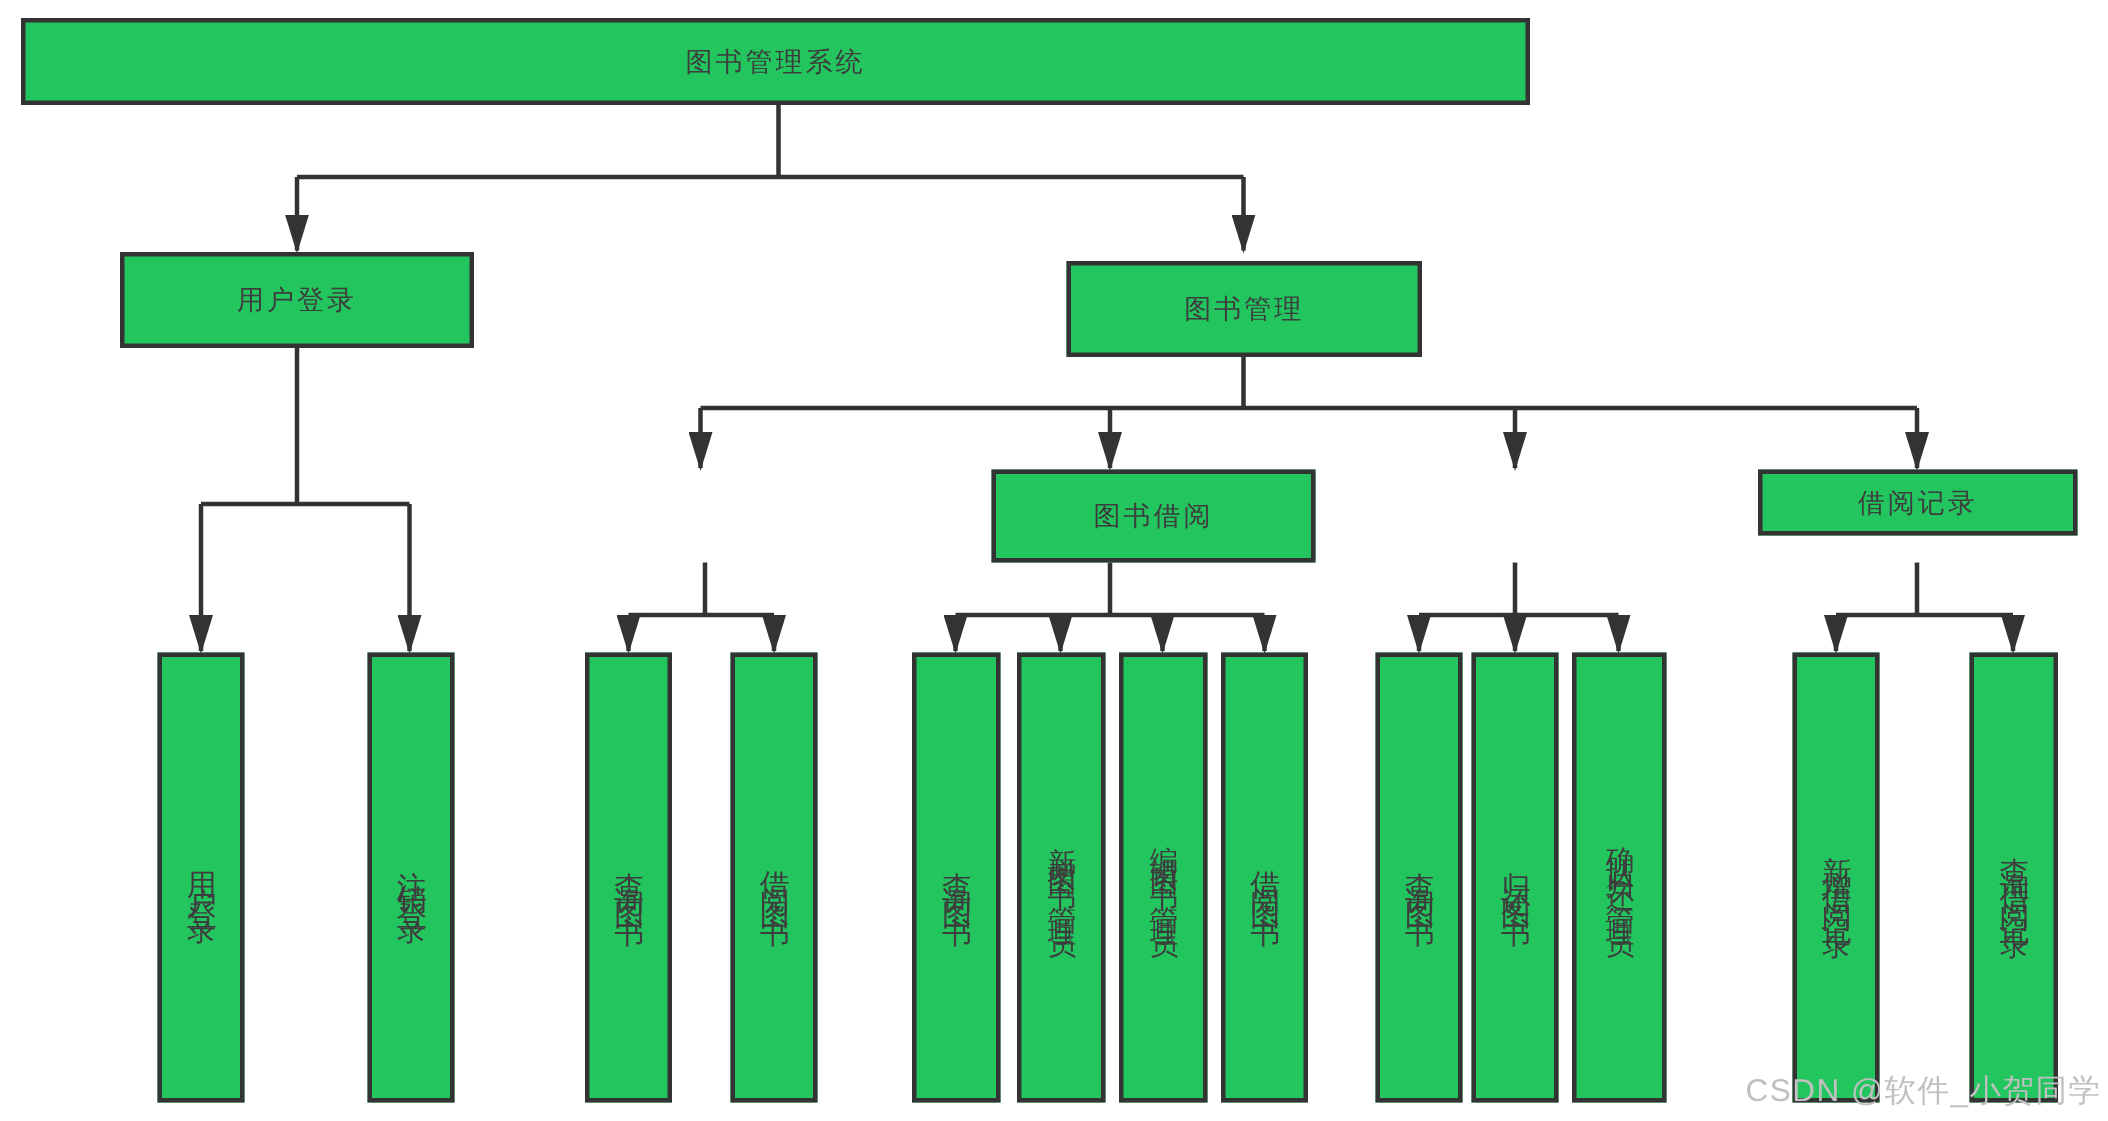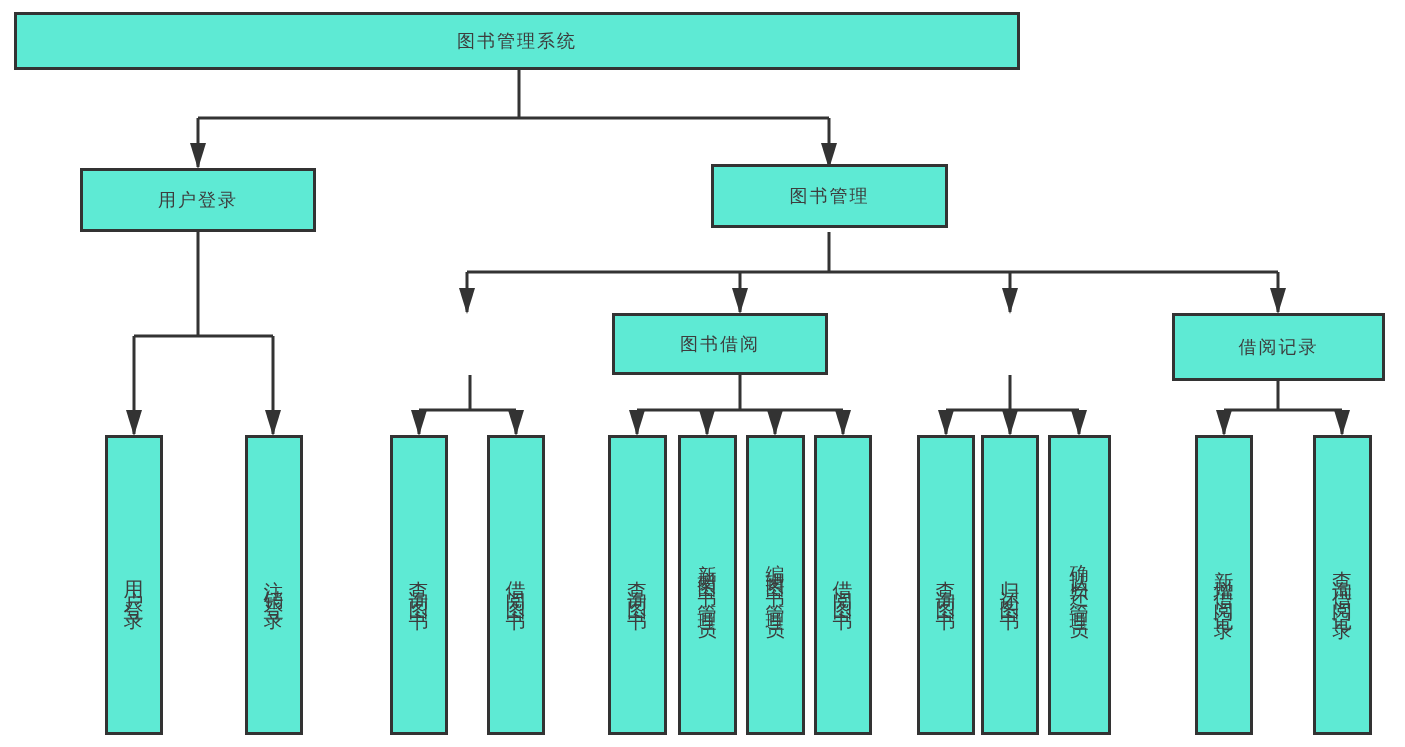--- a/index.html
+++ b/index.html
@@ -4,21 +4,21 @@
 <style>
   html,body{margin:0;padding:0;background:#ffffff;}
   body{
     width:1405px;height:747px;position:relative;overflow:hidden;
     font-family:"Liberation Sans","DejaVu Sans",sans-serif;
   }
   #stage{position:absolute;inset:0;width:1405px;height:747px;}
   svg.wires{position:absolute;left:0;top:0;width:1405px;height:747px;}
   .box{
     position:absolute;box-sizing:border-box;
-    border:3px solid #333333;background:#5eead4;
+    border:3px solid #333333;background:#22c55e;
     display:flex;align-items:center;justify-content:center;
     color:#3d3d3d;
   }
   .h .lbl{font-size:18px;letter-spacing:2px;white-space:nowrap;}
   .v .lbl{
     writing-mode:vertical-rl;text-orientation:mixed;
     font-size:20px;letter-spacing:10px;line-height:1;white-space:nowrap;
   }
   .v9 .lbl{font-size:19px;letter-spacing:8px;}
   .watermark{
@@ -70,28 +70,28 @@
     </g>
   </svg>
 
   <div class="box h" style="left:14px;top:12px;width:1006px;height:58px;">
     <span class="lbl">图书管理系统</span>
   </div>
 
   <div class="box h" style="left:80px;top:168px;width:236px;height:64px;">
     <span class="lbl">用户登录</span>
   </div>
-  <div class="box h" style="left:711px;top:164px;width:237px;height:64px;font-family:Liberation Serif, serif;">
+  <div class="box h" style="left:711px;top:174px;width:237px;height:64px;font-family:Liberation Serif, serif;">
     <span class="lbl">图书管理</span>
   </div>
 
-  <div class="box h" style="left:612px;top:313px;width:216px;height:62px;">
+  <div class="box h" style="left:661px;top:313px;width:216px;height:62px;">
     <span class="lbl">图书借阅</span>
   </div>
-  <div class="box h" style="left:1172px;top:313px;width:213px;height:68px;">
+  <div class="box h" style="left:1172px;top:313px;width:213px;height:44px;">
     <span class="lbl">借阅记录</span>
   </div>
 
   <div class="box v" style="left:105px;top:435px;width:58px;height:300px;">
     <span class="lbl">用户登录</span>
   </div>
   <div class="box v" style="left:245px;top:435px;width:58px;height:300px;">
     <span class="lbl">注销登录</span>
   </div>
 
@@ -125,13 +125,14 @@
     <span class="lbl">确认归还（管理员）</span>
   </div>
 
   <div class="box v" style="left:1195px;top:435px;width:58px;height:300px;">
     <span class="lbl">新增借阅记录</span>
   </div>
   <div class="box v" style="left:1313px;top:435px;width:59px;height:300px;">
     <span class="lbl">查询借阅记录</span>
   </div>
 
+  <div class="watermark">CSDN @软件_小贺同学</div>
 </div>
 
 </body></html>

